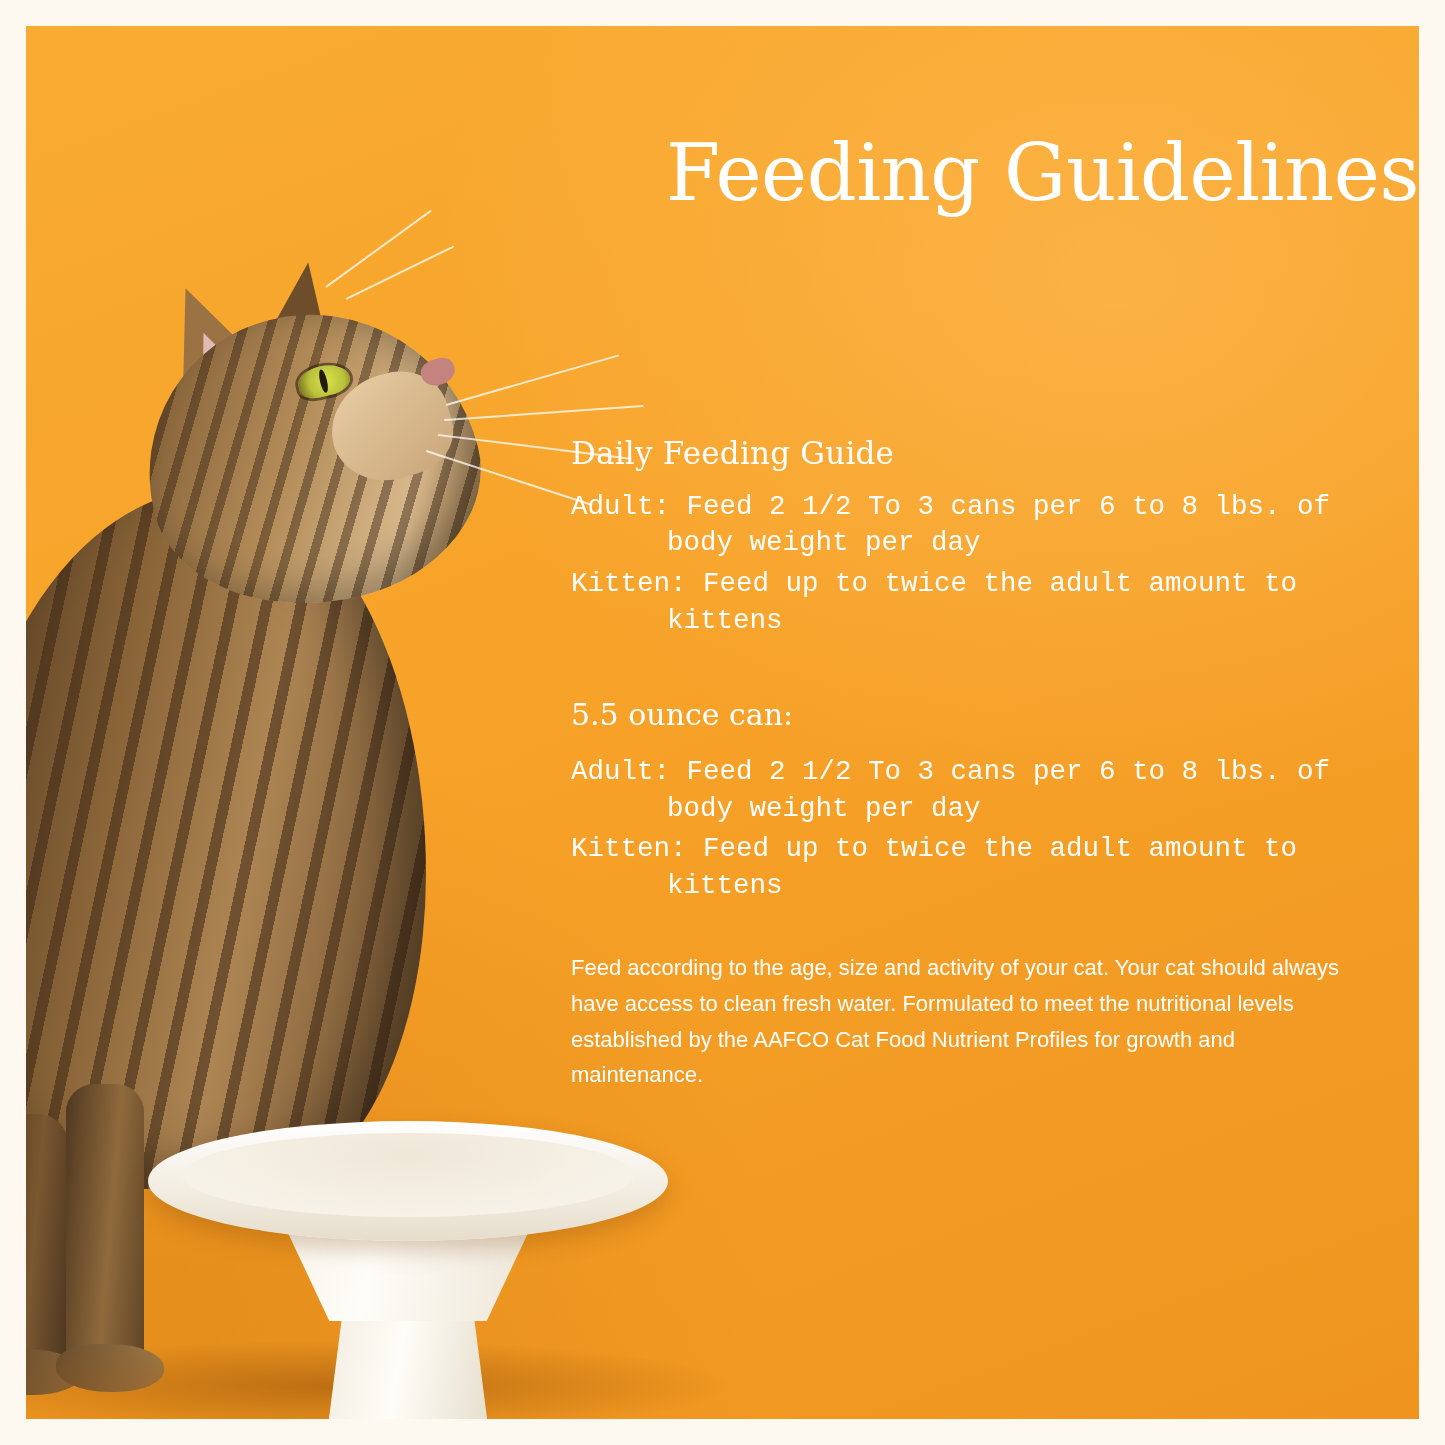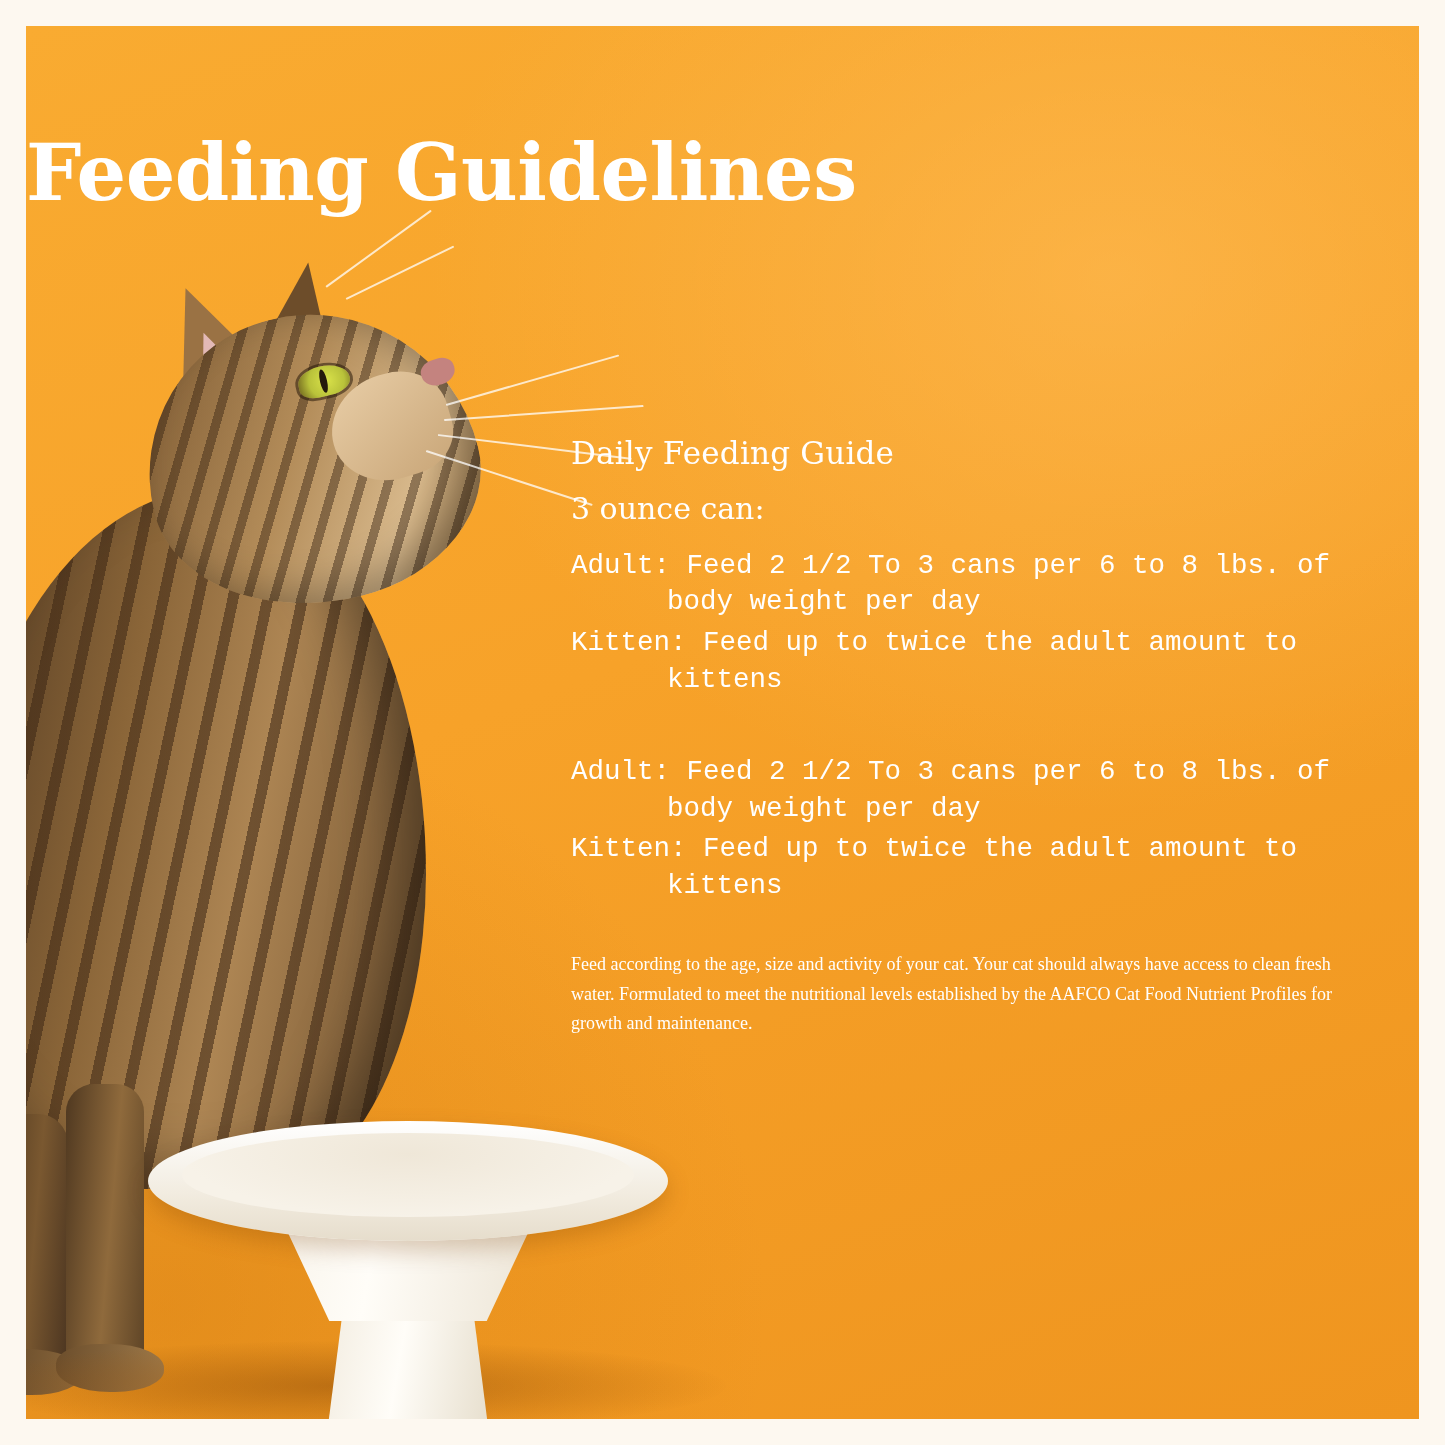--- a/index.html
+++ b/index.html
@@ -30,24 +30,24 @@
       radial-gradient(ellipse 70% 55% at 78% 18%, rgba(255,190,90,0.55), rgba(255,190,90,0) 70%),
       radial-gradient(ellipse 60% 60% at 10% 92%, rgba(205,120,15,0.40), rgba(205,120,15,0) 72%),
       linear-gradient(160deg, #f9ab31 0%, #f7a229 45%, #ef951f 100%);
   }
   
   .title {
     position: absolute;
     left: 0;
     top: 108px;
     width: 100%;
-    text-align: left;
+    text-align: right;
     color: #ffffff;
     font-family: "DejaVu Serif", serif;
-    font-weight: bold;
+    font-weight: normal;
     font-size: 78px;
     letter-spacing: -0.5px;
     line-height: 1;
   }
   
   .col {
     position: absolute;
     left: 545px;
     top: 407px;
     width: 790px;
@@ -75,25 +75,24 @@
     text-indent: -96px;
   }
   .row.kitten {
     margin-bottom: 0;
   }
   .block-gap {
     height: 56px;
   }
   .fineprint {
     margin-top: 46px;
-    font-size: 18px;
+    font-size: 22px;
     line-height: 1.62;
     max-width: 770px;
     color: #ffffff;
-    font-family: Liberation Serif, serif;
   }
   .switch-note {
     position: absolute;
     left: 700px;
     top: 1110px;
     width: 620px;
     color: #ffffff;
     font-size: 27.5px;
     line-height: 1.43;
   }
@@ -336,25 +335,25 @@
     <div class="bowl-top">
       <div class="bowl-inner"></div>
     </div>
   </div>
 
   <div class="title">Feeding Guidelines</div>
 
   <div class="col">
     <p class="serif-head">Daily Feeding Guide</p>
 
-    <p class="serif-sub">3 ounce can:</p>
     <p class="row">Adult: Feed 2 1/2 To 3 cans per 6 to 8 lbs. of body weight per day</p>
     <p class="row kitten">Kitten: Feed up to twice the adult amount to kittens</p>
 
     <div class="block-gap"></div>
 
+    <p class="serif-sub">5.5 ounce can:</p>
     <p class="row">Adult: Feed 2 1/2 To 3 cans per 6 to 8 lbs. of body weight per day</p>
     <p class="row kitten">Kitten: Feed up to twice the adult amount to kittens</p>
 
     <p class="fineprint">Feed according to the age, size and activity of your cat. Your cat should always have access to clean fresh water. Formulated to meet the nutritional levels established by the AAFCO Cat Food Nutrient Profiles for growth and maintenance.</p>
   </div>
 
 </div>
 
 </body></html>

